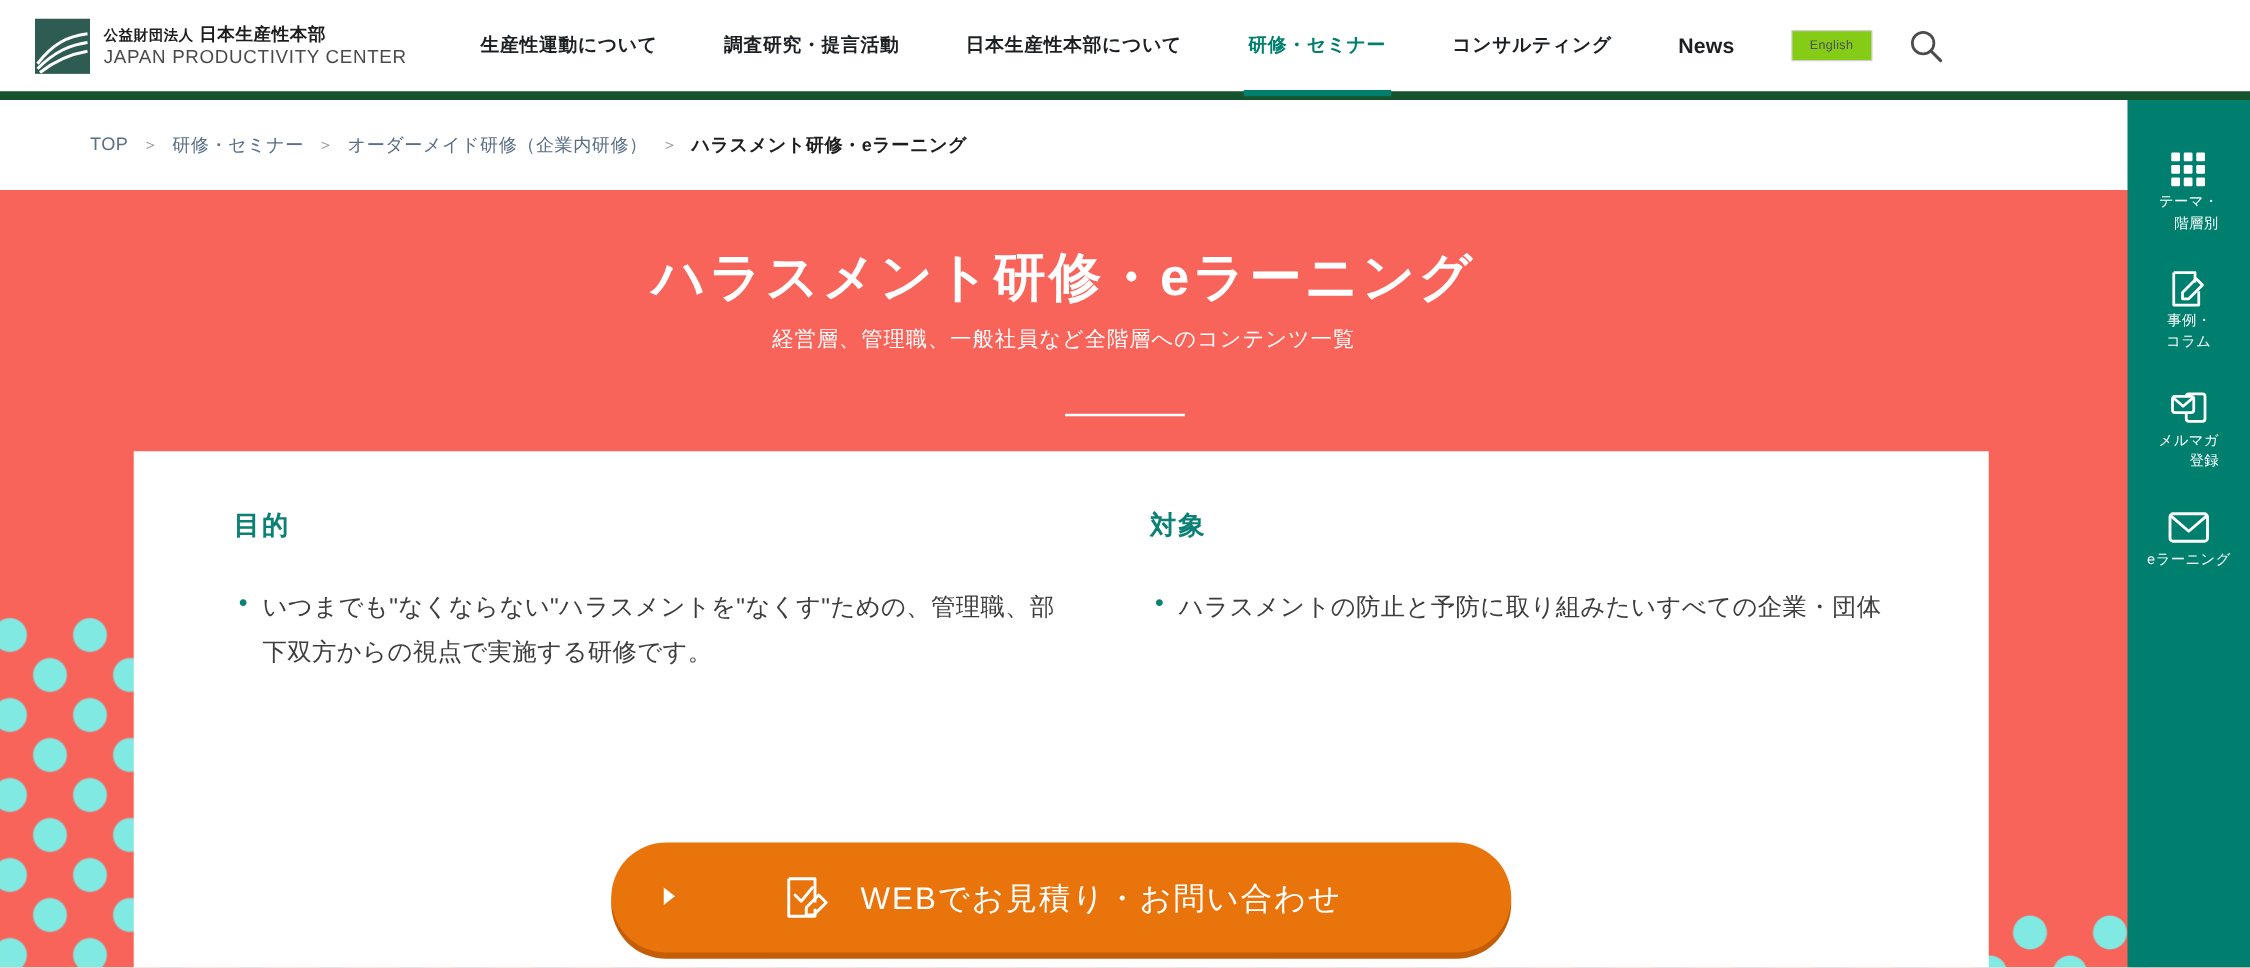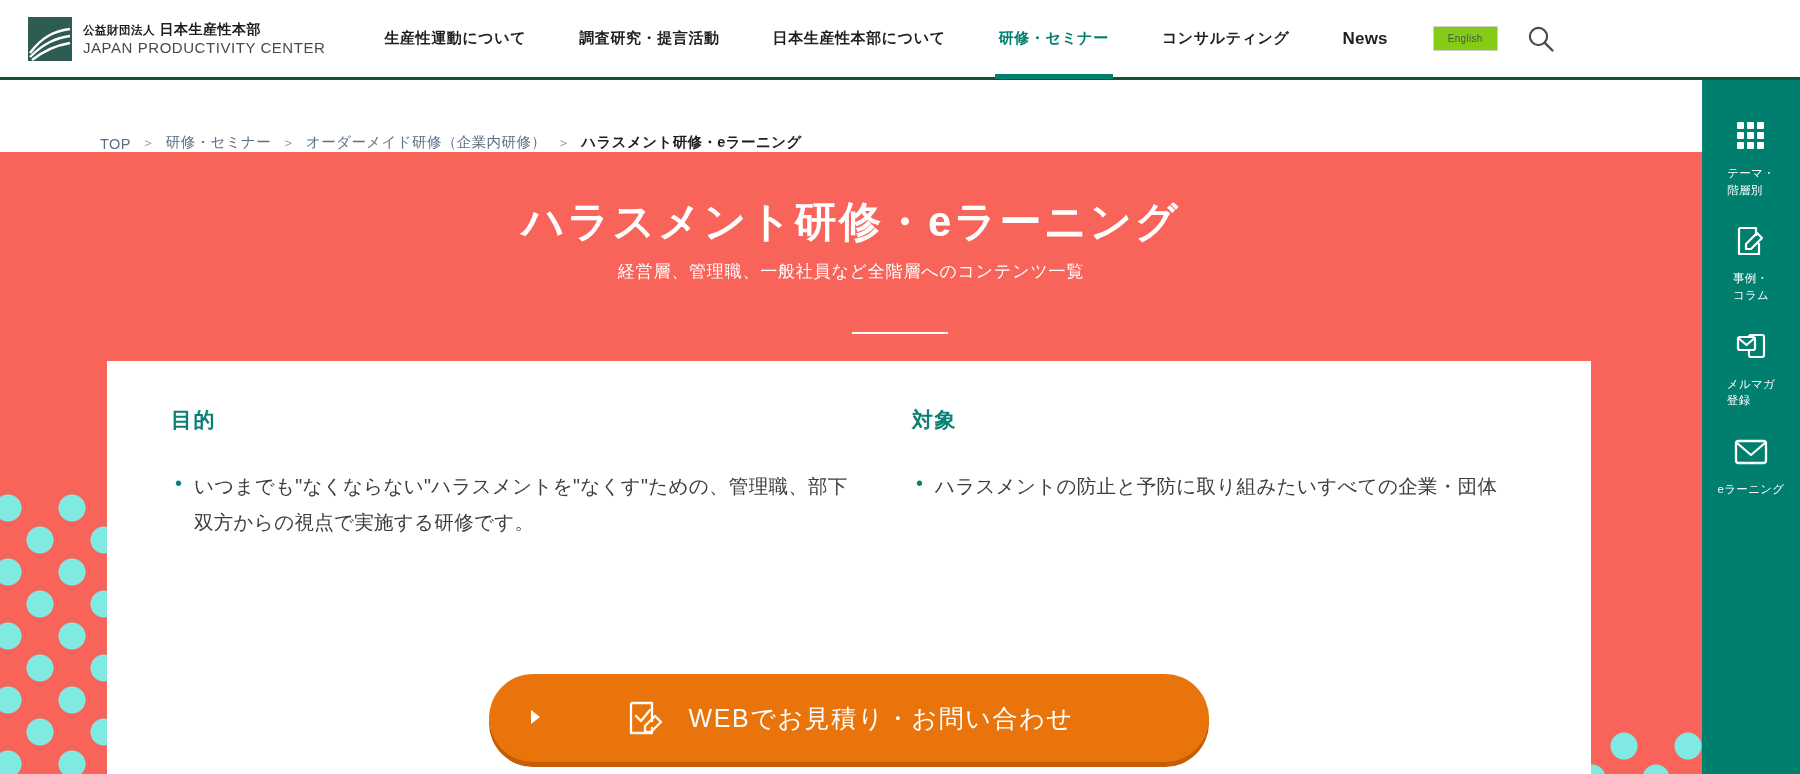--- a/index.html
+++ b/index.html
@@ -6,21 +6,21 @@
   html, body {
     width:1800px; height:774px;
     font-family:"Liberation Sans","DejaVu Sans",sans-serif;
     background:#ffffff; overflow:hidden;
   }
   #root { position:relative; width:1800px; height:774px; }
 
   
   .header {
     position:absolute; top:0; left:0; width:1800px; height:80px;
-    background:#ffffff; border-bottom:3px solid #14532d;
+    background:#ffffff; border-bottom:7px solid #14532d;
     display:flex; align-items:center; z-index:40;
   }
   .logo-wrap { display:flex; align-items:center; margin-left:28px; }
   .logo-mark {
     width:44px; height:44px; background:#2f5c52; position:relative;
     overflow:hidden; flex:0 0 auto;
   }
   .logo-mark svg { position:absolute; left:0; top:0; }
   .logo-text { margin-left:11px; line-height:1; }
   .logo-jp {
@@ -51,21 +51,21 @@
     letter-spacing:.3px; border-radius:1px;
   }
   .search-btn {
     margin-left:26px; width:34px; height:34px; cursor:pointer;
     display:flex; align-items:center; justify-content:center;
   }
 
   
   .crumbs {
     position:absolute; top:80px; left:0; width:1800px; height:72px;
-    display:flex; align-items:flex-end; padding-left:100px;
+    display:flex; align-items:center; padding-left:72px;
     font-size:14.5px; background:#fff; z-index:20;
   }
   .crumb { color:#5a6e86; cursor:pointer; letter-spacing:.4px; }
   .crumb.last { color:#1d1d1d; font-weight:700; cursor:default; }
   .crumb-sep { color:#8b9099; margin:0 11px; font-size:13px; }
 
   
   .hero {
     position:absolute; top:152px; left:0; width:1800px; height:622px;
     background:#f9645a; overflow:hidden; z-index:10;
@@ -102,21 +102,21 @@
   }
   .hero-rule i {
     display:inline-block; width:96px; height:2px; background:#ffffff;
   }
 
   
   .card {
     position:absolute; top:209px; left:107px; width:1484px; height:514px;
     background:#ffffff; z-index:12;
   }
-  .cols { display:flex; padding:45px 52px 0 64px; }
+  .cols { display:flex; padding:45px 52px 0 80px; }
   .col { width:50%; }
   .col.right { padding-left:57px; }
   .col-title {
     font-size:21px; font-weight:700; color:#0b8074; letter-spacing:1.5px;
     margin-bottom:34px;
   }
   .bullet-row { display:flex; }
   .bullet-dot {
     color:#0b8074; font-size:20px; line-height:1.55; margin-right:12px;
     flex:0 0 auto; padding-left:4px;
@@ -150,22 +150,22 @@
   .rail {
     position:absolute; top:80px; right:0; width:98px; height:694px;
     background:#007f6e; z-index:30; padding-top:38px;
   }
   .rail-item {
     display:flex; flex-direction:column; align-items:center; cursor:pointer;
     margin-bottom:25px;
   }
   .rail-icon { height:36px; display:flex; align-items:center; justify-content:center; }
   .rail-label {
-    margin-top:11px; color:#ffffff; font-size:11.5px; text-align:left;
-    line-height:1.45; letter-spacing:.3px; white-space:pre-line;
+    margin-top:1px; color:#ffffff; font-size:11.5px; text-align:right;
+    line-height:1.45; letter-spacing:.3px; white-space:pre-line;font-family:Liberation Mono, monospace;
   }
 </style>
 </head>
 <body>
 
 <div id="root">
 
   <div class="header">
 
     <div class="logo-wrap">

